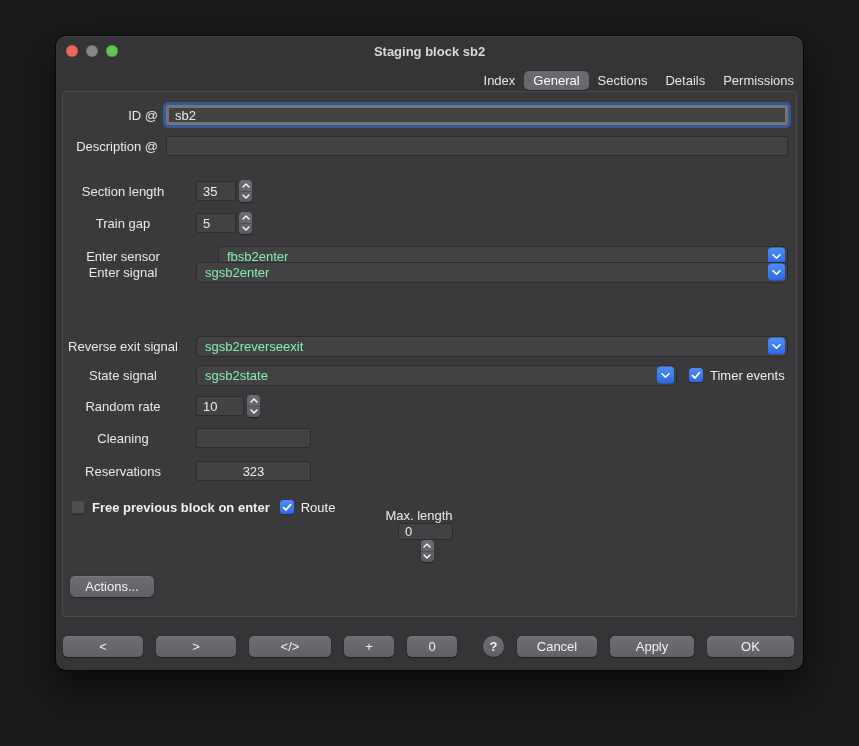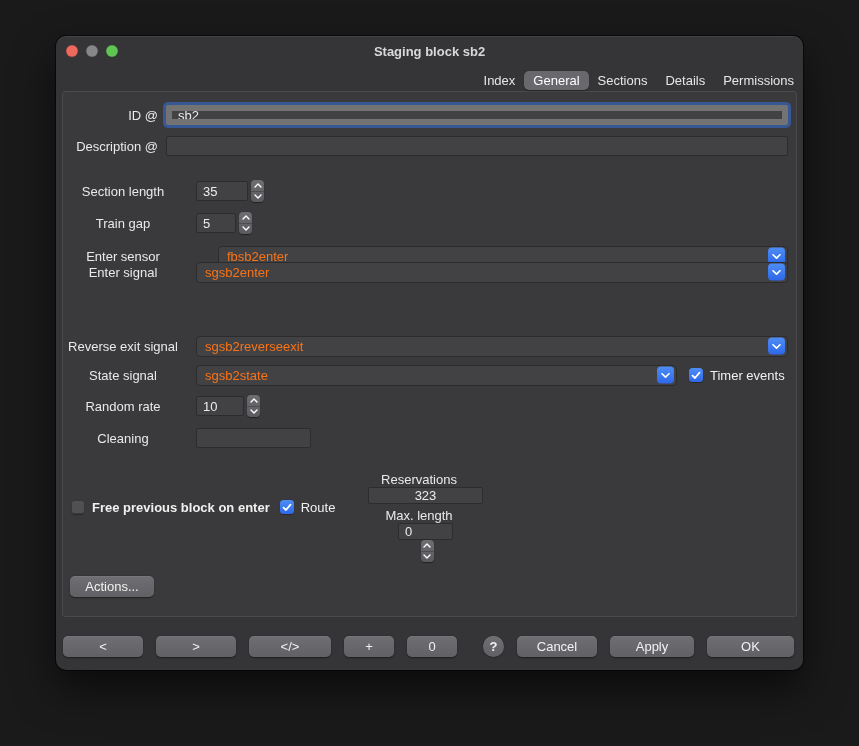--- a/index.html
+++ b/index.html
@@ -42,38 +42,38 @@
   .row { position:absolute; left:0; right:8px; height:22px; display:flex; align-items:center; }
   .lblA { width:95px; text-align:right; margin-right:8px; color:#e9e9e9; flex:none; }
   .lblB { width:120px; text-align:center; margin-right:13px; color:#e9e9e9; flex:none; }
   .tf {
     height:20px; background:#424245; border:1px solid #2c2c2e; border-radius:2px;
     color:#ececec; font-family:"Liberation Sans", sans-serif; font-size:13px;
     padding:0 6px; outline:none;
   }
   .tf.grow { flex:1; }
   .tf.focus {
-    border:6px solid #737373;
+    border:3px solid #737373;
     box-shadow:0 0 0 3px rgba(52,120,246,.48);
   }
   .tf.center { text-align:center; }
   
   .stepper {
     width:13px; height:22px; margin-left:3px; border-radius:4px; flex:none;
     background:linear-gradient(#6e6e72,#5b5b5f);
     box-shadow:0 .5px 1px rgba(0,0,0,.45);
     display:flex; flex-direction:column; overflow:hidden; cursor:default;
   }
   .stepper .half { flex:1; display:flex; align-items:center; justify-content:center; }
   .stepper .half + .half { border-top:1px solid rgba(0,0,0,.22); }
   
   .combo {
     height:21px; background:#424245; border:1px solid #2c2c2e; border-radius:4px;
     display:flex; align-items:center; padding:0 24px 0 8px; position:relative;
-    color:#f97316; cursor:default;
+    color:#86efac; cursor:default;
   }
   .combo.grow { flex:1; }
   .combo .arrowbtn {
     position:absolute; right:2px; top:50%; transform:translateY(-50%);
     width:17px; height:17px; border-radius:4px;
     background:linear-gradient(#4e8ef6,#2e67e8);
     display:flex; align-items:center; justify-content:center;
   }
   
   .cb {
@@ -129,21 +129,21 @@
       <input class="tf grow focus" type="text" value="sb2" style="">
     </div>
 
     <div class="row" style="top:43px;">
       <span class="lblA">Description @</span>
       <input class="tf grow" type="text" value="" style="">
     </div>
 
     <div class="row" style="top:88px;">
       <span class="lblB">Section length</span>
-      <input class="tf" style="width: 52px;" type="text" value="35">
+      <input class="tf" style="width: 40px;" type="text" value="35">
       <span class="stepper">
         <span class="half">
             <svg width="8" height="5" viewBox="0 0 8 5">
               <path d="M1 4 L4 1 L7 4" stroke="#fff" stroke-width="1.4" fill="none" stroke-linecap="round" stroke-linejoin="round"></path>
             </svg>
           </span>
         <span class="half">
             <svg width="8" height="5" viewBox="0 0 8 5">
               <path d="M1 1 L4 4 L7 1" stroke="#fff" stroke-width="1.4" fill="none" stroke-linecap="round" stroke-linejoin="round"></path>
             </svg>
@@ -238,21 +238,21 @@
             </svg>
           </span>
       </span>
     </div>
 
     <div class="row" style="top:335px;">
       <span class="lblB">Cleaning</span>
       <input class="tf" style="width: 115px;" type="text" value="">
     </div>
 
-    <div class="row" style="top:380px;flex-direction:column;">
+    <div class="row" style="top:368px;">
       <span class="lblB">Reservations</span>
       <input class="tf center" style="width: 115px;" type="text" value="323">
     </div>
 
     <div class="row" style="top:404px;">
       <span class="cb unchecked" style="margin-left:8px;"></span>
       <span class="cblabel bold">Free previous block on enter</span>
       <span class="cb checked" style="margin-left:10px;">
         <svg width="10" height="9" viewBox="0 0 10 9">
             <path d="M1.5 4.6 L4 7 L8.5 1.6" stroke="#fff" stroke-width="1.8" fill="none" stroke-linecap="round" stroke-linejoin="round"></path>

